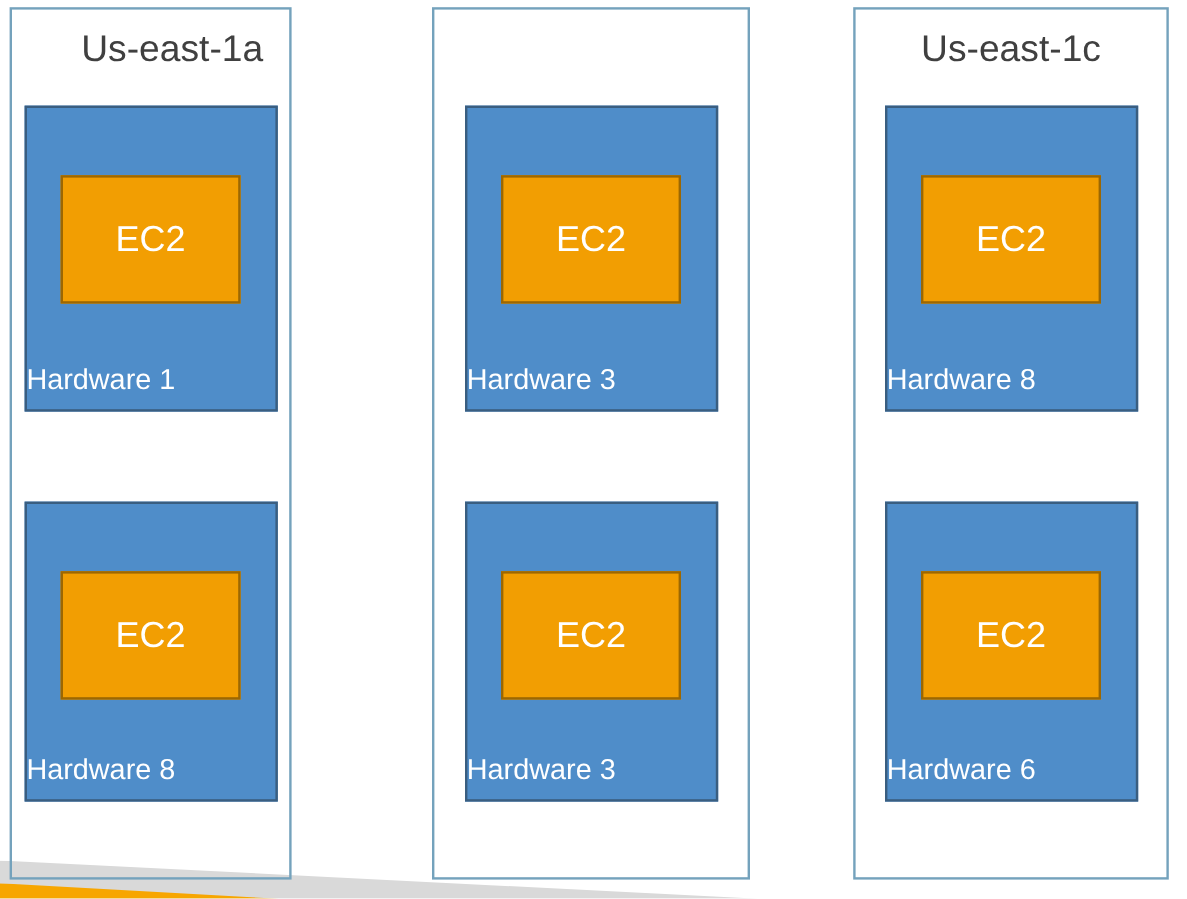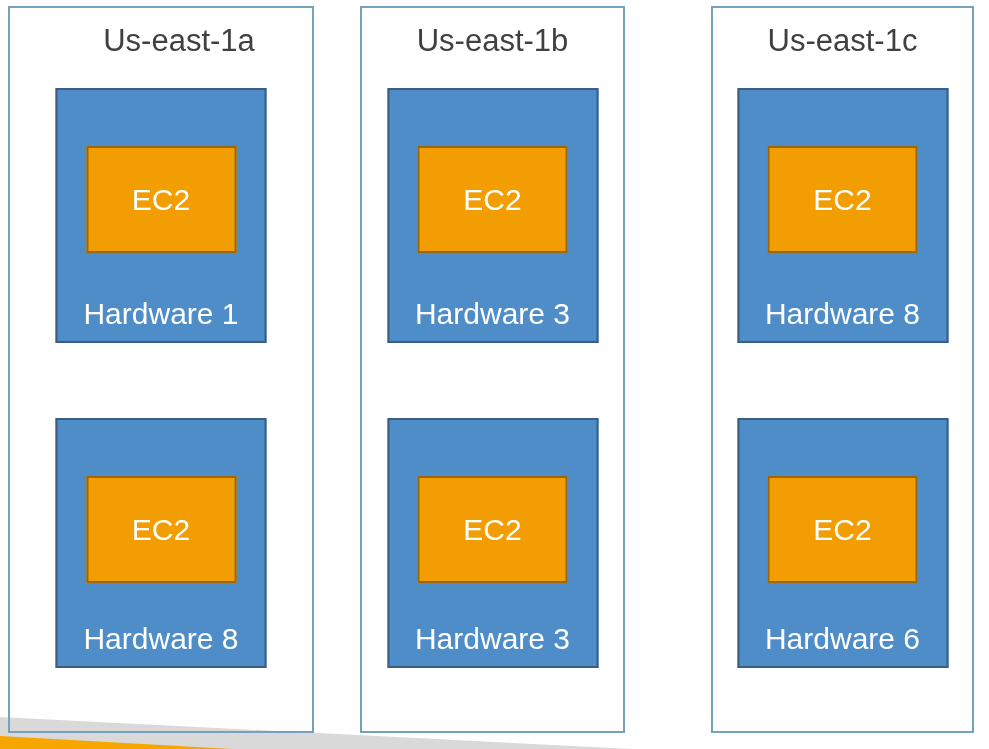--- a/index.html
+++ b/index.html
@@ -40,21 +40,21 @@
   
   .zone {
     position: absolute;
     top: 6px;
     height: 727px;
     box-sizing: border-box;
     border: 2px solid var(--zone-border, #74a2bc);
     background: transparent;
     z-index: 2;
   }
-  .zone-1 { left: 8px;   width: 306px; padding-left: 36px; }
+  .zone-1 { left: 8px;   width: 235px; padding-left: 36px; }
   .zone-2 { left: 360px; width: 265px; }
   .zone-3 { left: 711px; width: 263px; }
 
   .zone-title {
     margin-top: 14px;
     text-align: center;
     font-size: 31px;
     line-height: 1.2;
     color: var(--zone-title-text, #404040);
   }
@@ -70,22 +70,22 @@
     border: 2px solid var(--hardware-border, #3a5e80);
   }
   .hw-a { top: 80px;  height: 255px; }
   .hw-b { top: 410px; height: 250px; }
 
   .hw-label {
     position: absolute;
     bottom: 11px;
     left: 0;
     width: 100%;
-    text-align: center;
-    font-size: 30px;
+    text-align: left;
+    font-size: 24px;
     line-height: 1.1;
     color: var(--label-text, #ffffff);
   }
 
   
   .ec2 {
     position: absolute;
     top: 56px;
     left: 50%;
     transform: translateX(-50%);
@@ -122,21 +122,20 @@
     </div>
     <div class="hw hw-b">
       <div class="ec2">
         <span class="ec2-label">EC2</span>
       </div>
       <div class="hw-label">Hardware 8</div>
     </div>
   </div>
 
   <div class="zone zone-2">
-    <div class="zone-title">Us-east-1b</div>
     <div class="hw hw-a">
       <div class="ec2">
         <span class="ec2-label">EC2</span>
       </div>
       <div class="hw-label">Hardware 3</div>
     </div>
     <div class="hw hw-b">
       <div class="ec2">
         <span class="ec2-label">EC2</span>
       </div>

